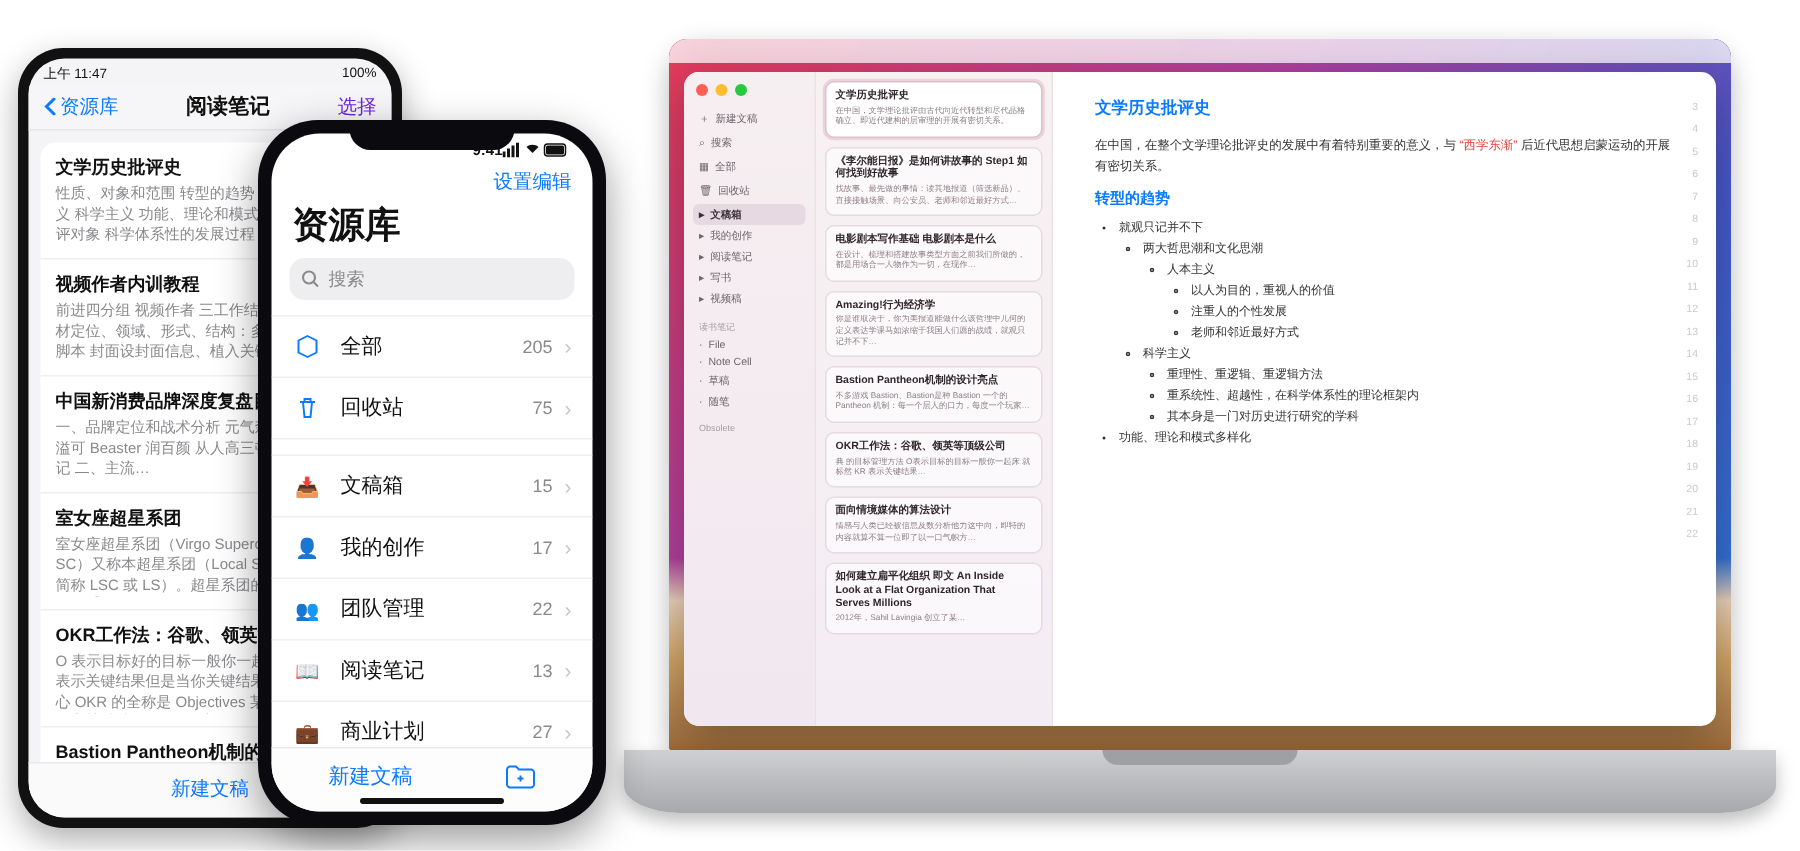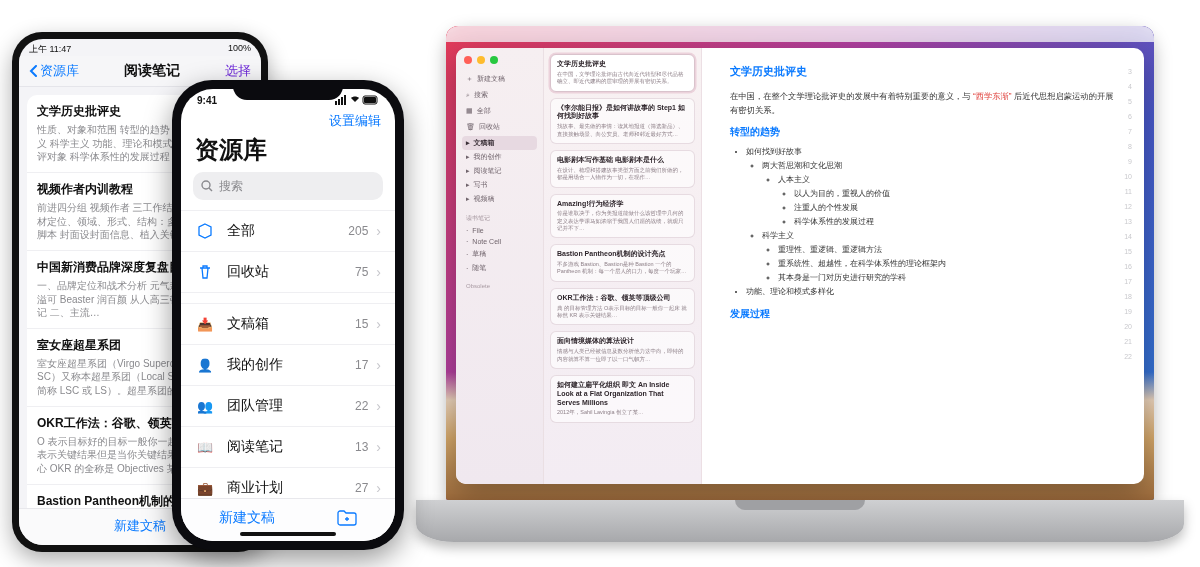--- a/index.html
+++ b/index.html
@@ -16,21 +16,21 @@
   .phoneA .list { background: #fff; margin: 8px 8px 0; border-radius: 10px; overflow: hidden; }
   .phoneA .item { padding: 8px 10px; border-bottom: 1px solid #efeff2; }
   .phoneA .item h4 { font-size: 12px; font-weight: 700; color: #111; margin-bottom: 3px; white-space: nowrap; overflow: hidden; text-overflow: ellipsis; }
   .phoneA .item p { font-size: 10px; line-height: 1.35; color: #8a8a8e; max-height: 41px; overflow: hidden; }
   .phoneA .foot { position: absolute; bottom: 0; left: 0; right: 0; text-align: center; font-size: 13px; color: #0a7aff; padding: 8px 0 10px; background: #fafafb; border-top: 1px solid #e8e8ec; }
 
   
   .phoneB { position: absolute; left: 172px; top: 80px; width: 232px; height: 470px; border-radius: 40px; background: #0b0b0f; box-shadow: 0 10px 28px rgba(0,0,0,.40); overflow: hidden; z-index: 5; }
   .phoneB .screen { position: absolute; inset: 9px; background: #fff; border-radius: 32px; overflow: hidden; }
   .notch { position: absolute; top: 0; left: 50%; transform: translateX(-50%); width: 110px; height: 20px; background: #0b0b0f; border-bottom-left-radius: 14px; border-bottom-right-radius: 14px; z-index: 6; }
-  .phoneB .status { display: flex; justify-content: space-between; padding: 6px 16px 0; font-size: 10px; font-weight: 600; color: #111; }
+  .phoneB .status { display: flex; justify-content: flex-end; padding: 6px 16px 0; font-size: 10px; font-weight: 600; color: #111; }
   .phoneB .topbar { display: flex; justify-content: flex-end; padding: 6px 14px 0; font-size: 13px; color: #0a7aff; }
   .phoneB h1 { font-size: 24px; font-weight: 800; padding: 4px 14px 6px; color: #111; }
   .phoneB .search { margin: 0 12px; background: #eeeef0; border-radius: 10px; height: 28px; display: flex; align-items: center; gap: 6px; padding: 0 8px; color: #8a8a8e; font-size: 12px; }
   .phoneB .sec { margin-top: 10px; border-top: 1px solid #efeff2; }
   .phoneB .row { display: flex; align-items: center; padding: 10px 14px; border-bottom: 1px solid #efeff2; font-size: 14px; color: #111; }
   .phoneB .row .ic { width: 20px; height: 20px; margin-right: 12px; display: flex; align-items: center; justify-content: center; color: #0a7aff; }
   .phoneB .row .lbl { flex: 1; }
   .phoneB .row .cnt { font-size: 12px; color: #8a8a8e; margin-right: 8px; }
   .phoneB .row .chev { color: #c7c7cc; }
   .phoneB .foot { position: absolute; bottom: 0; left: 0; right: 0; display: flex; justify-content: center; align-items: center; gap: 62px; font-size: 14px; color: #0a7aff; padding: 10px 14px 14px; border-top: 1px solid #e8e8ec; background: #fdfdfe; }
@@ -360,45 +360,44 @@
               <div>22</div>
             </div>
           <h2>文学历史批评史</h2>
           <p>
             <span>在中国，在整个文学理论批评史的发展中有着特别重要的意义，与</span>
             <span class="hl">“西学东渐”</span>
             <span>后近代思想启蒙运动的开展有密切关系。</span>
           </p>
           <h3>转型的趋势</h3>
           <ul>
-            <li><span>如何找到好故事</span>
+            <li><span>就观只记并不下</span>
               <ul>
                 <li><span>两大哲思潮和文化思潮</span>
                   <ul>
                     <li><span>人本主义</span>
                       <ul>
                         <li>以人为目的，重视人的价值</li>
                         <li>注重人的个性发展</li>
-                        <li>科学体系性的发展过程</li>
+                        <li>老师和邻近最好方式</li>
                       </ul>
                     </li>
                   </ul>
                 </li>
                 <li><span>科学主义</span>
                   <ul>
                     <li>重理性、重逻辑、重逻辑方法</li>
                     <li>重系统性、超越性，在科学体系性的理论框架内</li>
                     <li>其本身是一门对历史进行研究的学科</li>
                   </ul>
                 </li>
               </ul>
             </li>
             <li>功能、理论和模式多样化</li>
           </ul>
-          <h3>发展过程</h3>
         </div>
       </div>
     </div>
   </div>
   <div class="lapBase">
       <div class="lapNotch"></div>
     </div>
 </div>
 
 </body></html>

